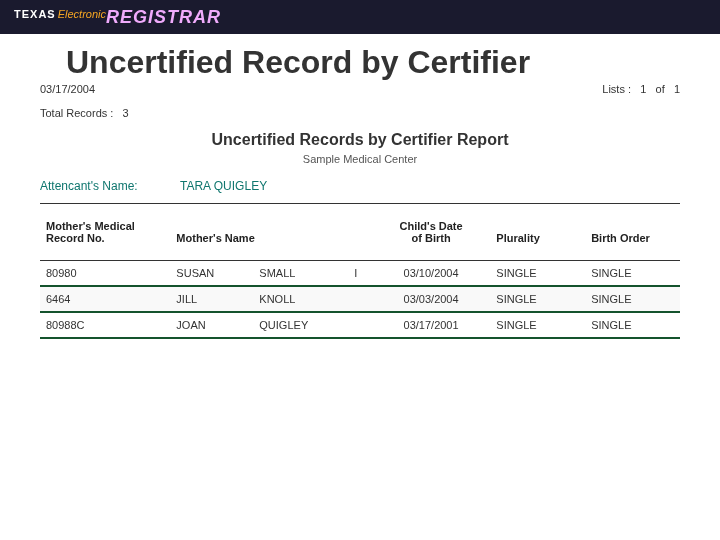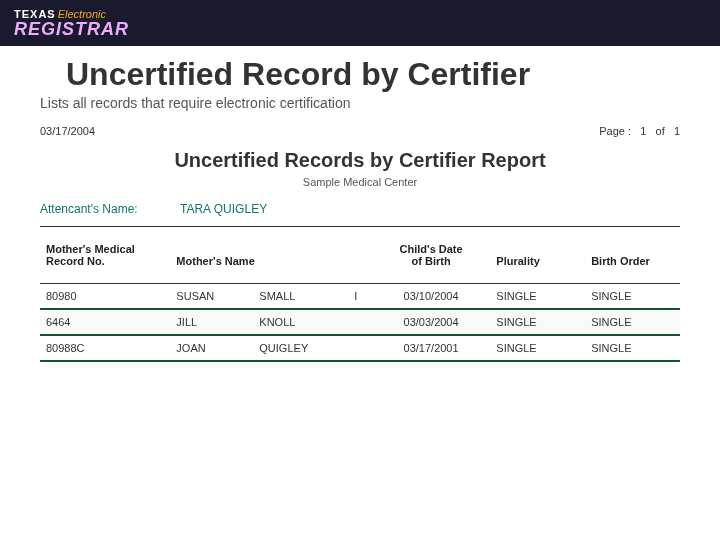--- a/index.html
+++ b/index.html
@@ -33,21 +33,21 @@
       color: #f0abfc;
       font-size: 18px;
       font-weight: 900;
       font-style: italic;
       letter-spacing: 1px;
       display: block;
       line-height: 1;
     }
     #logo-block {
       display: flex;
-      flex-direction: column;
+      flex-direction: row;
     }
     #logo-top-line {
       display: flex;
       gap: 2px;
       align-items: baseline;
     }
     
     #content {
       padding: 10px 40px 10px 40px;
     }
@@ -72,21 +72,21 @@
       margin-bottom: 12px;
     }
     #total-records {
       font-size: 11px;
       color: #333;
       margin-bottom: 12px;
     }
     
     #report-title {
       text-align: center;
-      font-size: 20px;
+      font-size: 16px;
       font-weight: bold;
       color: #333;
       margin-bottom: 4px;
     }
     #report-facility {
       text-align: center;
       font-size: 11px;
       color: #555;
       margin-bottom: 14px;
     }
@@ -153,33 +153,37 @@
     <div id="logo-top-line">
       <span id="logo-texas">TEXAS</span>
       <span id="logo-electronic">Electronic</span>
     </div>
     <span id="logo-registrar">REGISTRAR</span>
   </div>
 </div>
 
 <div id="content">
   <div id="page-title">Uncertified Record by Certifier</div>
-  <div id="page-subtitle">Lists all records that require electronic certification</div>
 
   <div id="report-meta">
     <span>03/17/2004</span>
     <span>
-      <span>Page :</span>
+      <span>Lists :</span>
       &nbsp;
       <span>1</span>
       &nbsp;
       <span>of</span>
       &nbsp;
       <span>1</span>
     </span>
+  </div>
+  <div id="total-records">
+    <span>Total Records :</span>
+    &nbsp;
+    <span>3</span>
   </div>
 
   <div id="report-title">Uncertified Records by Certifier Report</div>
   <div id="report-facility">Sample Medical Center</div>
 
   <div id="attendant-row">
     <span id="attendant-label">Attencant's Name:</span>
     <span id="attendant-value">TARA QUIGLEY</span>
   </div>
 

